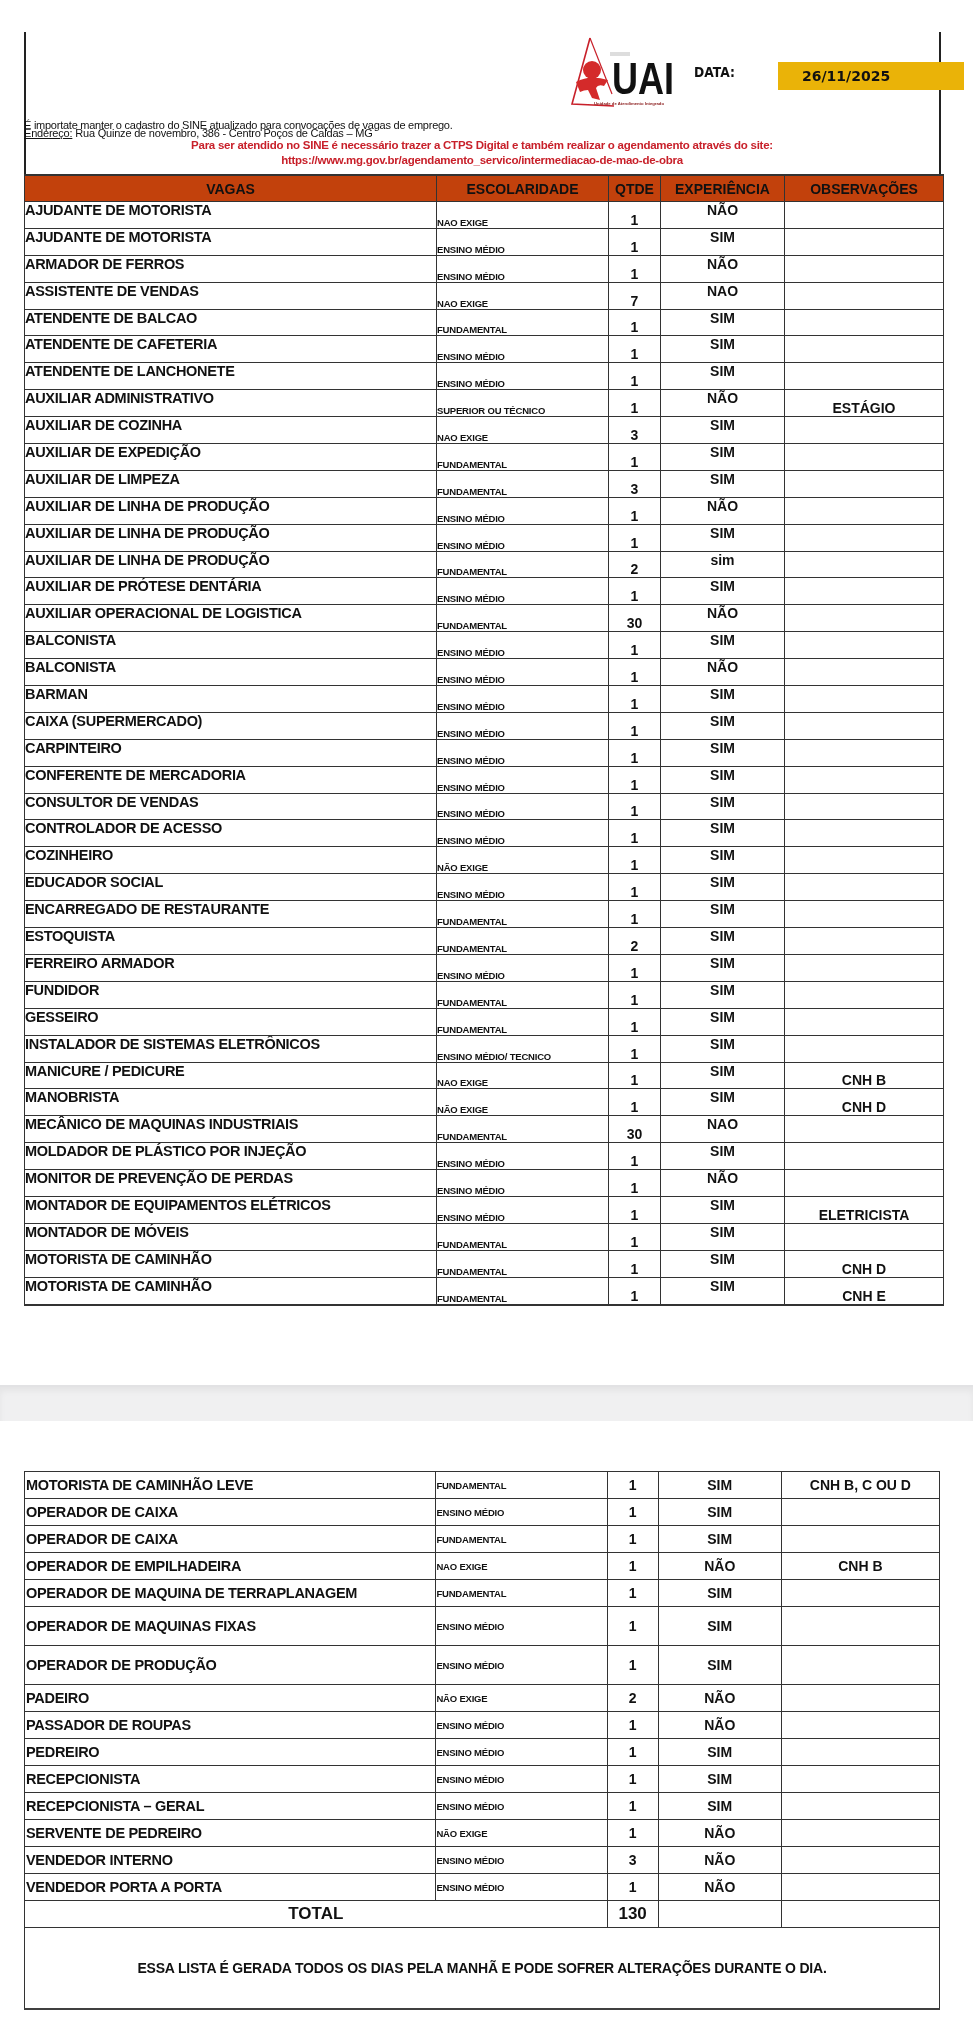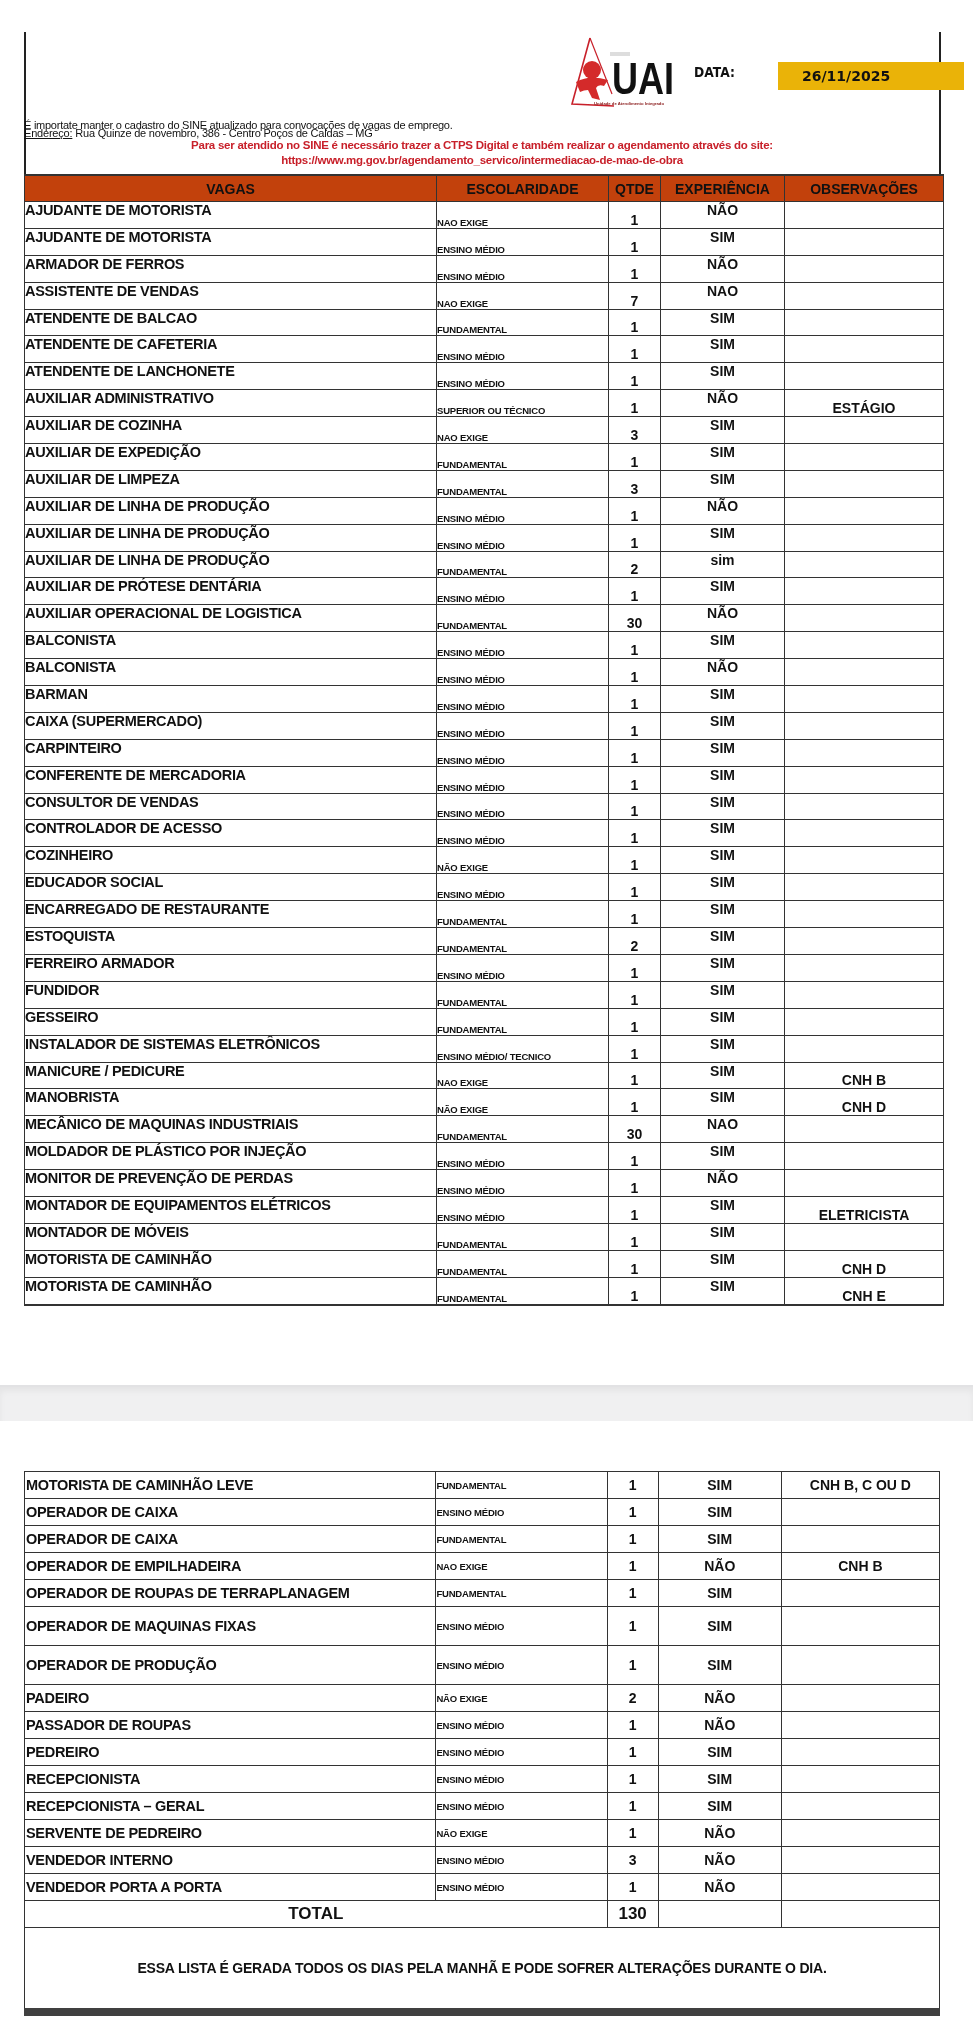--- a/index.html
+++ b/index.html
@@ -39,21 +39,21 @@
   td.x { font-weight: bold; font-size: 14px; text-align: center; vertical-align: top; padding-top: 2px; }
   td.o { font-weight: bold; font-size: 14px; text-align: center; vertical-align: bottom; padding-bottom: 1px; }
   #t1 { top: 174px; }
   #t1 tr.r td { height: 25.9px; }
   #t2 { top: 50px; }
   #t2 tr.r td { height: 26px; }
   #t2 tr.tall td { height: 38px; }
   #t2 td.v, #t2 td.e, #t2 td.q, #t2 td.x, #t2 td.o { vertical-align: middle; padding: 0; }
   #t2 td.v { padding-left: 1px; }
   tr.total td { height: 26px; font-weight: bold; font-size: 17px; text-align: center; }
-  tr.foot td { height: 80px; font-weight: bold; font-size: 14px; text-align: center; letter-spacing: -0.2px; border-bottom: 8px solid #404040; }
+  tr.foot td { height: 80px; font-weight: bold; font-size: 14px; text-align: center; letter-spacing: -0.2px; border-bottom: 2px solid #404040; }
   #t1 tr:last-child td { border-bottom: 2px solid #333; }
 </style>
 </head>
 <body>
 
 <div id="page1" class="page">
   <div class="vline" style="left:24px; top:32px; height:142px;"></div>
   <div class="vline" style="left:939px; top:32px; height:142px;"></div>
 
   <div class="head-block">
@@ -412,21 +412,21 @@
           <td class="o"></td>
         </tr>
         <tr class="r">
           <td class="v">OPERADOR DE EMPILHADEIRA</td>
           <td class="e">NAO EXIGE</td>
           <td class="q">1</td>
           <td class="x">NÃO</td>
           <td class="o">CNH B</td>
         </tr>
         <tr class="r">
-          <td class="v">OPERADOR DE ROUPAS DE TERRAPLANAGEM</td>
+          <td class="v">OPERADOR DE MAQUINA DE TERRAPLANAGEM</td>
           <td class="e">FUNDAMENTAL</td>
           <td class="q">1</td>
           <td class="x">SIM</td>
           <td class="o"></td>
         </tr>
         <tr class="r tall">
           <td class="v">OPERADOR DE MAQUINAS FIXAS</td>
           <td class="e">ENSINO MÉDIO</td>
           <td class="q">1</td>
           <td class="x">SIM</td>

